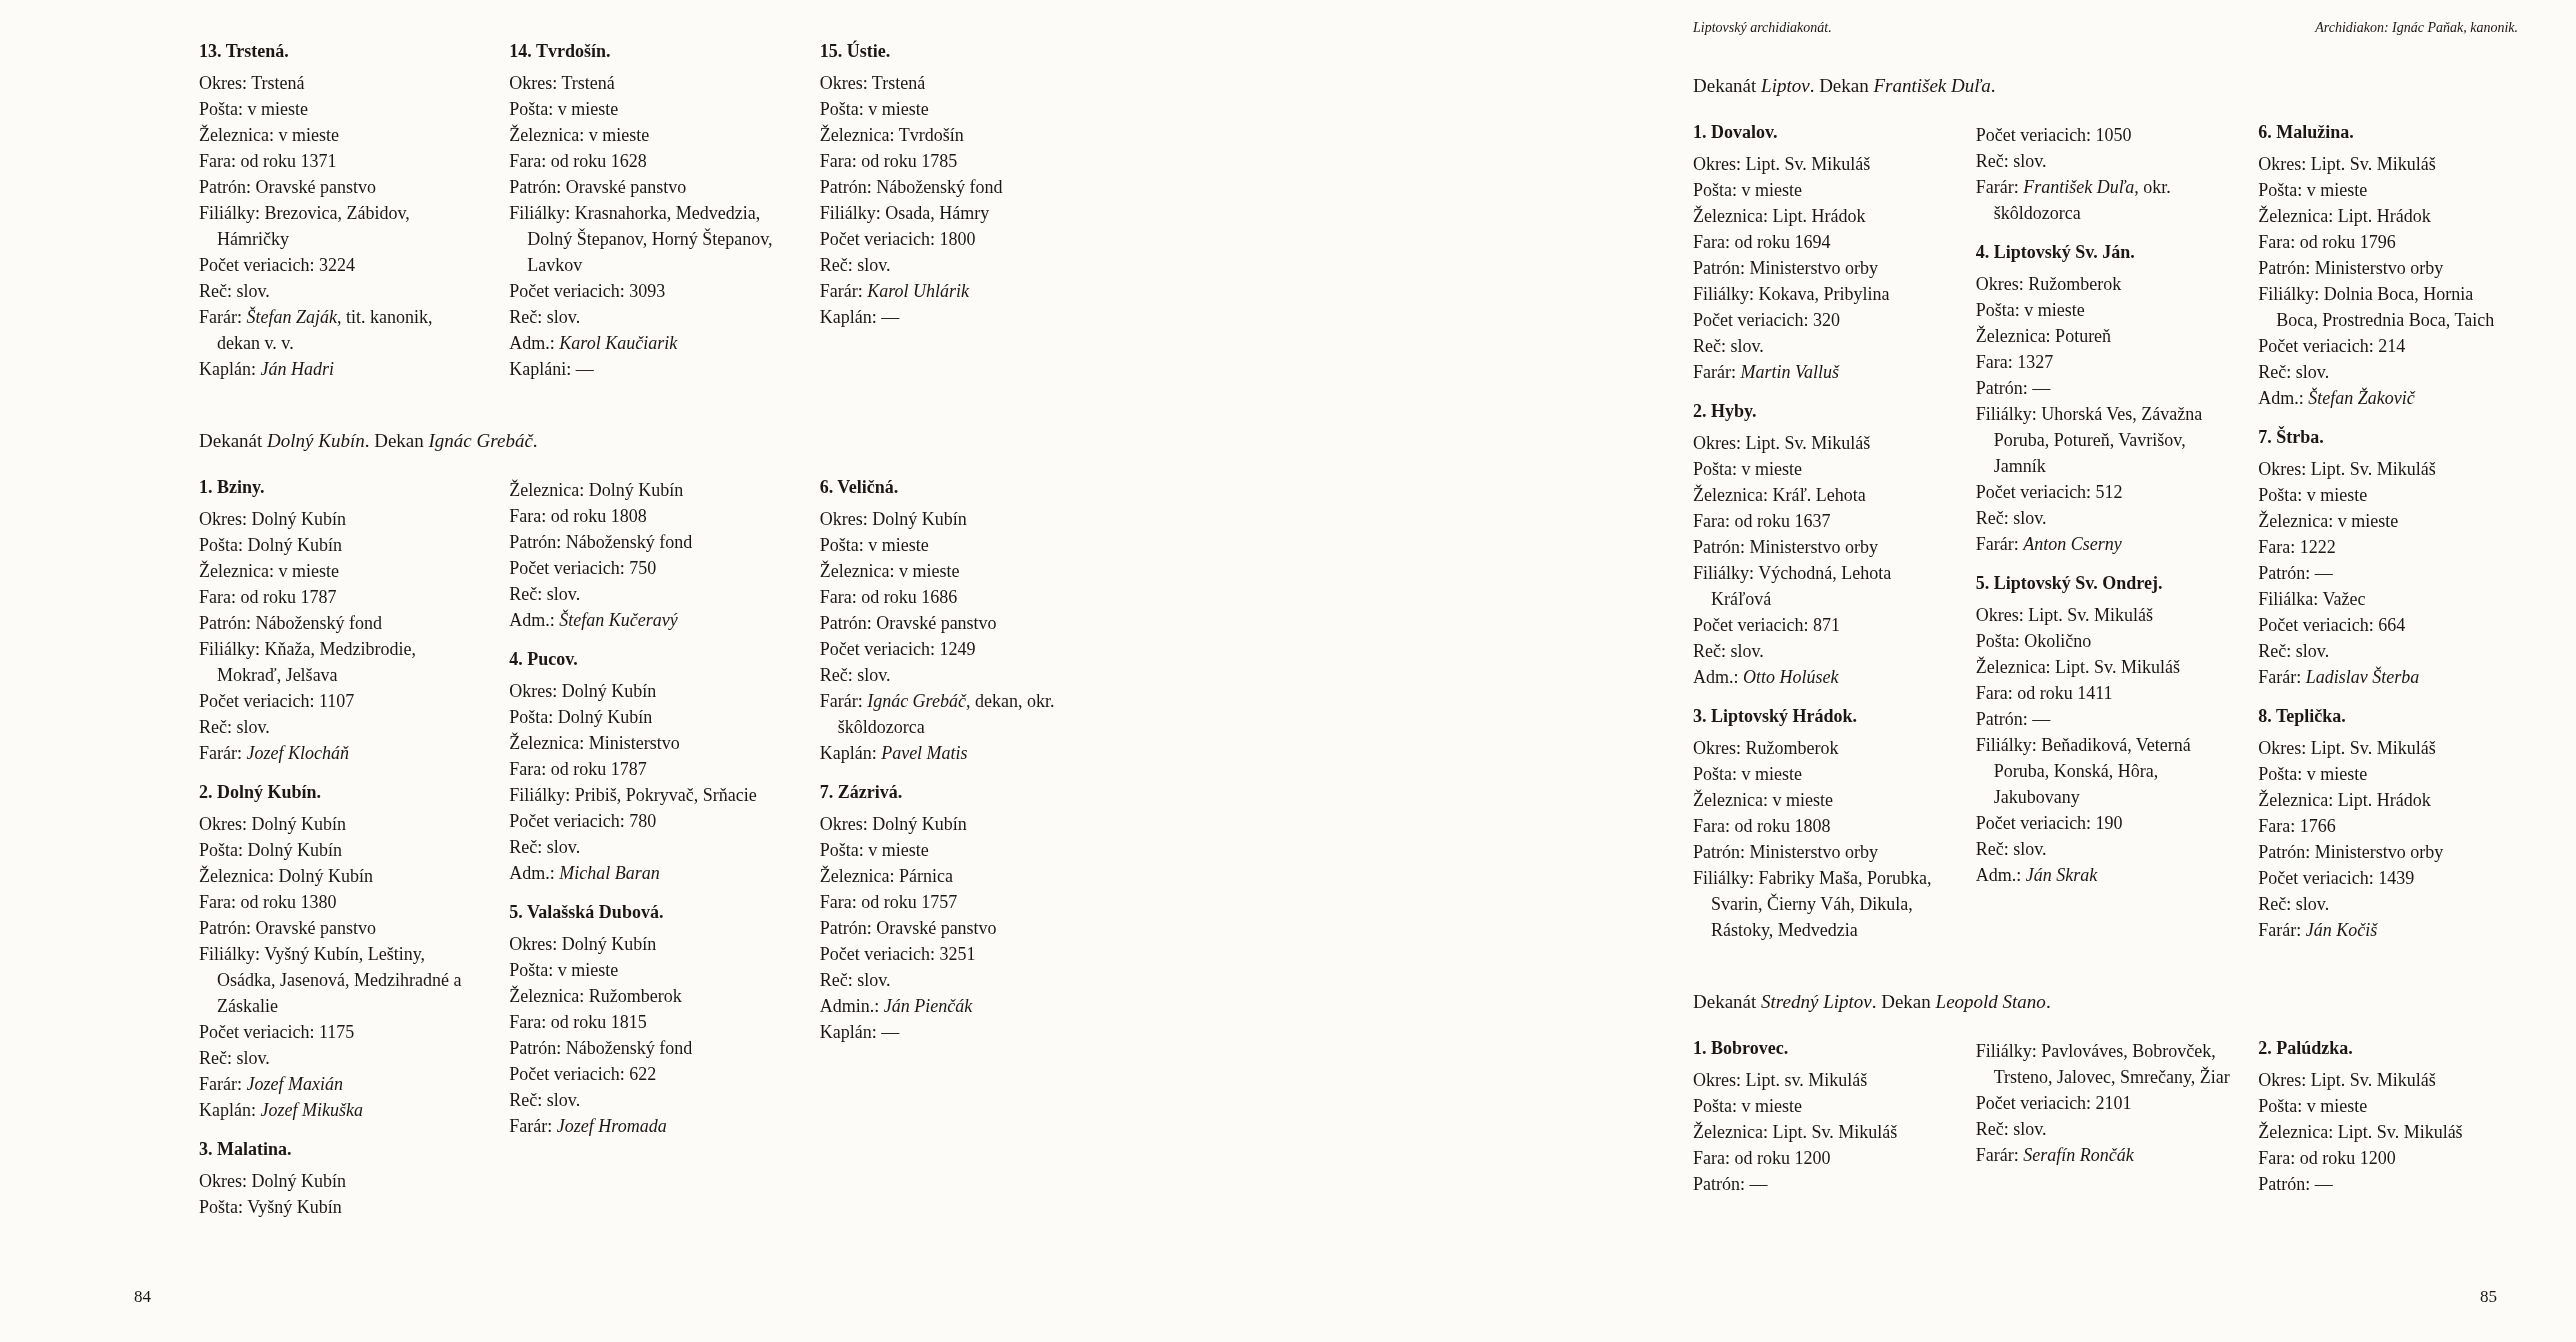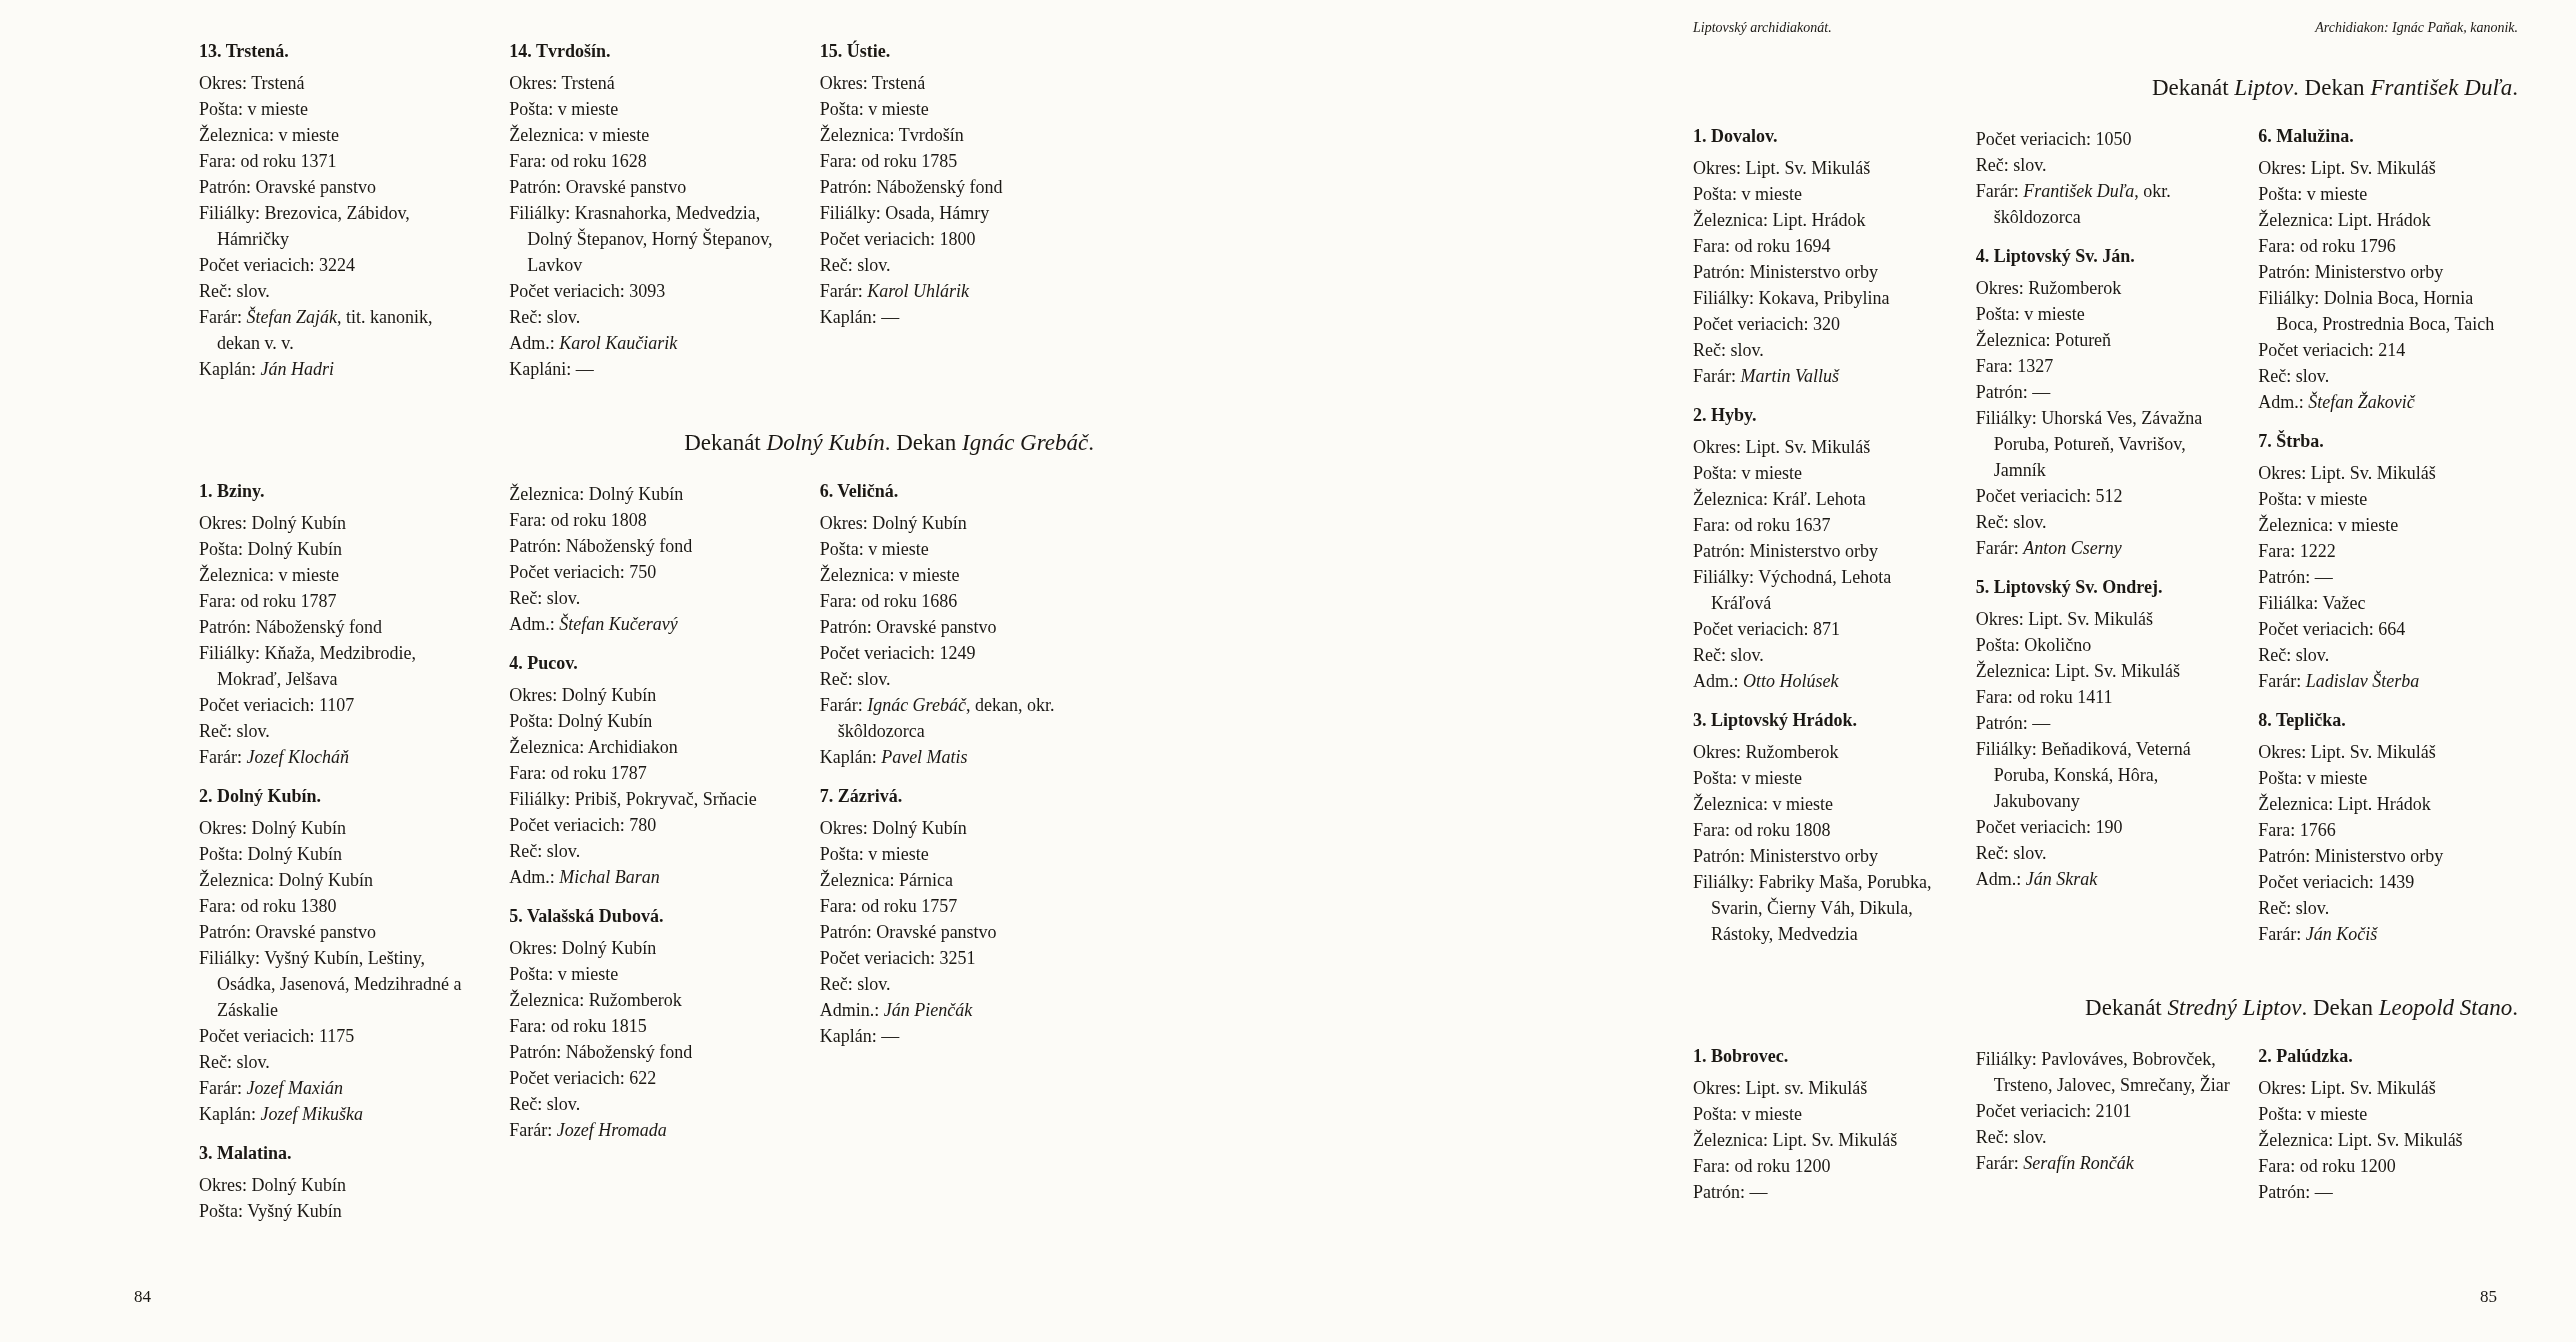--- a/index.html
+++ b/index.html
@@ -21,21 +21,21 @@
   .page-left  .text-block { left: 199px; top: 41px; width: 895px; }
   .page-right .text-block { left: 405px; top: 75px; width: 825px; }
 
   .running-heads {
     position: absolute;
     left: 405px; top: 19.7px; width: 825px;
     display: flex; justify-content: space-between;
     font-size: 14px; font-style: italic;
   }
 
-  .sec-heading { text-align: right; font-size: 23px; margin: 32px 0 25px; }
+  .sec-heading { text-align: left; font-size: 19px; margin: 32px 0 25px; }
   .text-block > .section:first-child .sec-heading { margin-top: 0; }
 
   .cols { display: flex; align-items: flex-start; }
   .page-left  .cols { gap: 36px; }
   .page-right .cols { gap: 23px; }
   .col { flex: 1; min-width: 0; }
 
   .block { margin-bottom: 16px; }
   .entry-title { font-weight: 700; margin: 0 0 8px 0; }
   .line { line-height: 26px; padding-left: 18px; text-indent: -18px; }
@@ -142,21 +142,21 @@
                 <div class="line"><span>Fara: od roku 1808</span></div>
                 <div class="line"><span>Patrón: Náboženský fond</span></div>
                 <div class="line"><span>Počet veriacich: 750</span></div>
                 <div class="line"><span>Reč: slov.</span></div>
                 <div class="line"><span>Adm.: </span><span class="it">Štefan Kučeravý</span></div>
               </div>
               <div class="block">
                 <div class="entry-title">4. Pucov.</div>
                 <div class="line"><span>Okres: Dolný Kubín</span></div>
                 <div class="line"><span>Pošta: Dolný Kubín</span></div>
-                <div class="line"><span>Železnica: Archidiakon</span></div>
+                <div class="line"><span>Železnica: Ministerstvo</span></div>
                 <div class="line"><span>Fara: od roku 1787</span></div>
                 <div class="line"><span>Filiálky: Pribiš, Pokryvač, Srňacie</span></div>
                 <div class="line"><span>Počet veriacich: 780</span></div>
                 <div class="line"><span>Reč: slov.</span></div>
                 <div class="line"><span>Adm.: </span><span class="it">Michal Baran</span></div>
               </div>
               <div class="block">
                 <div class="entry-title">5. Valašská Dubová.</div>
                 <div class="line"><span>Okres: Dolný Kubín</span></div>
                 <div class="line"><span>Pošta: v mieste</span></div>

